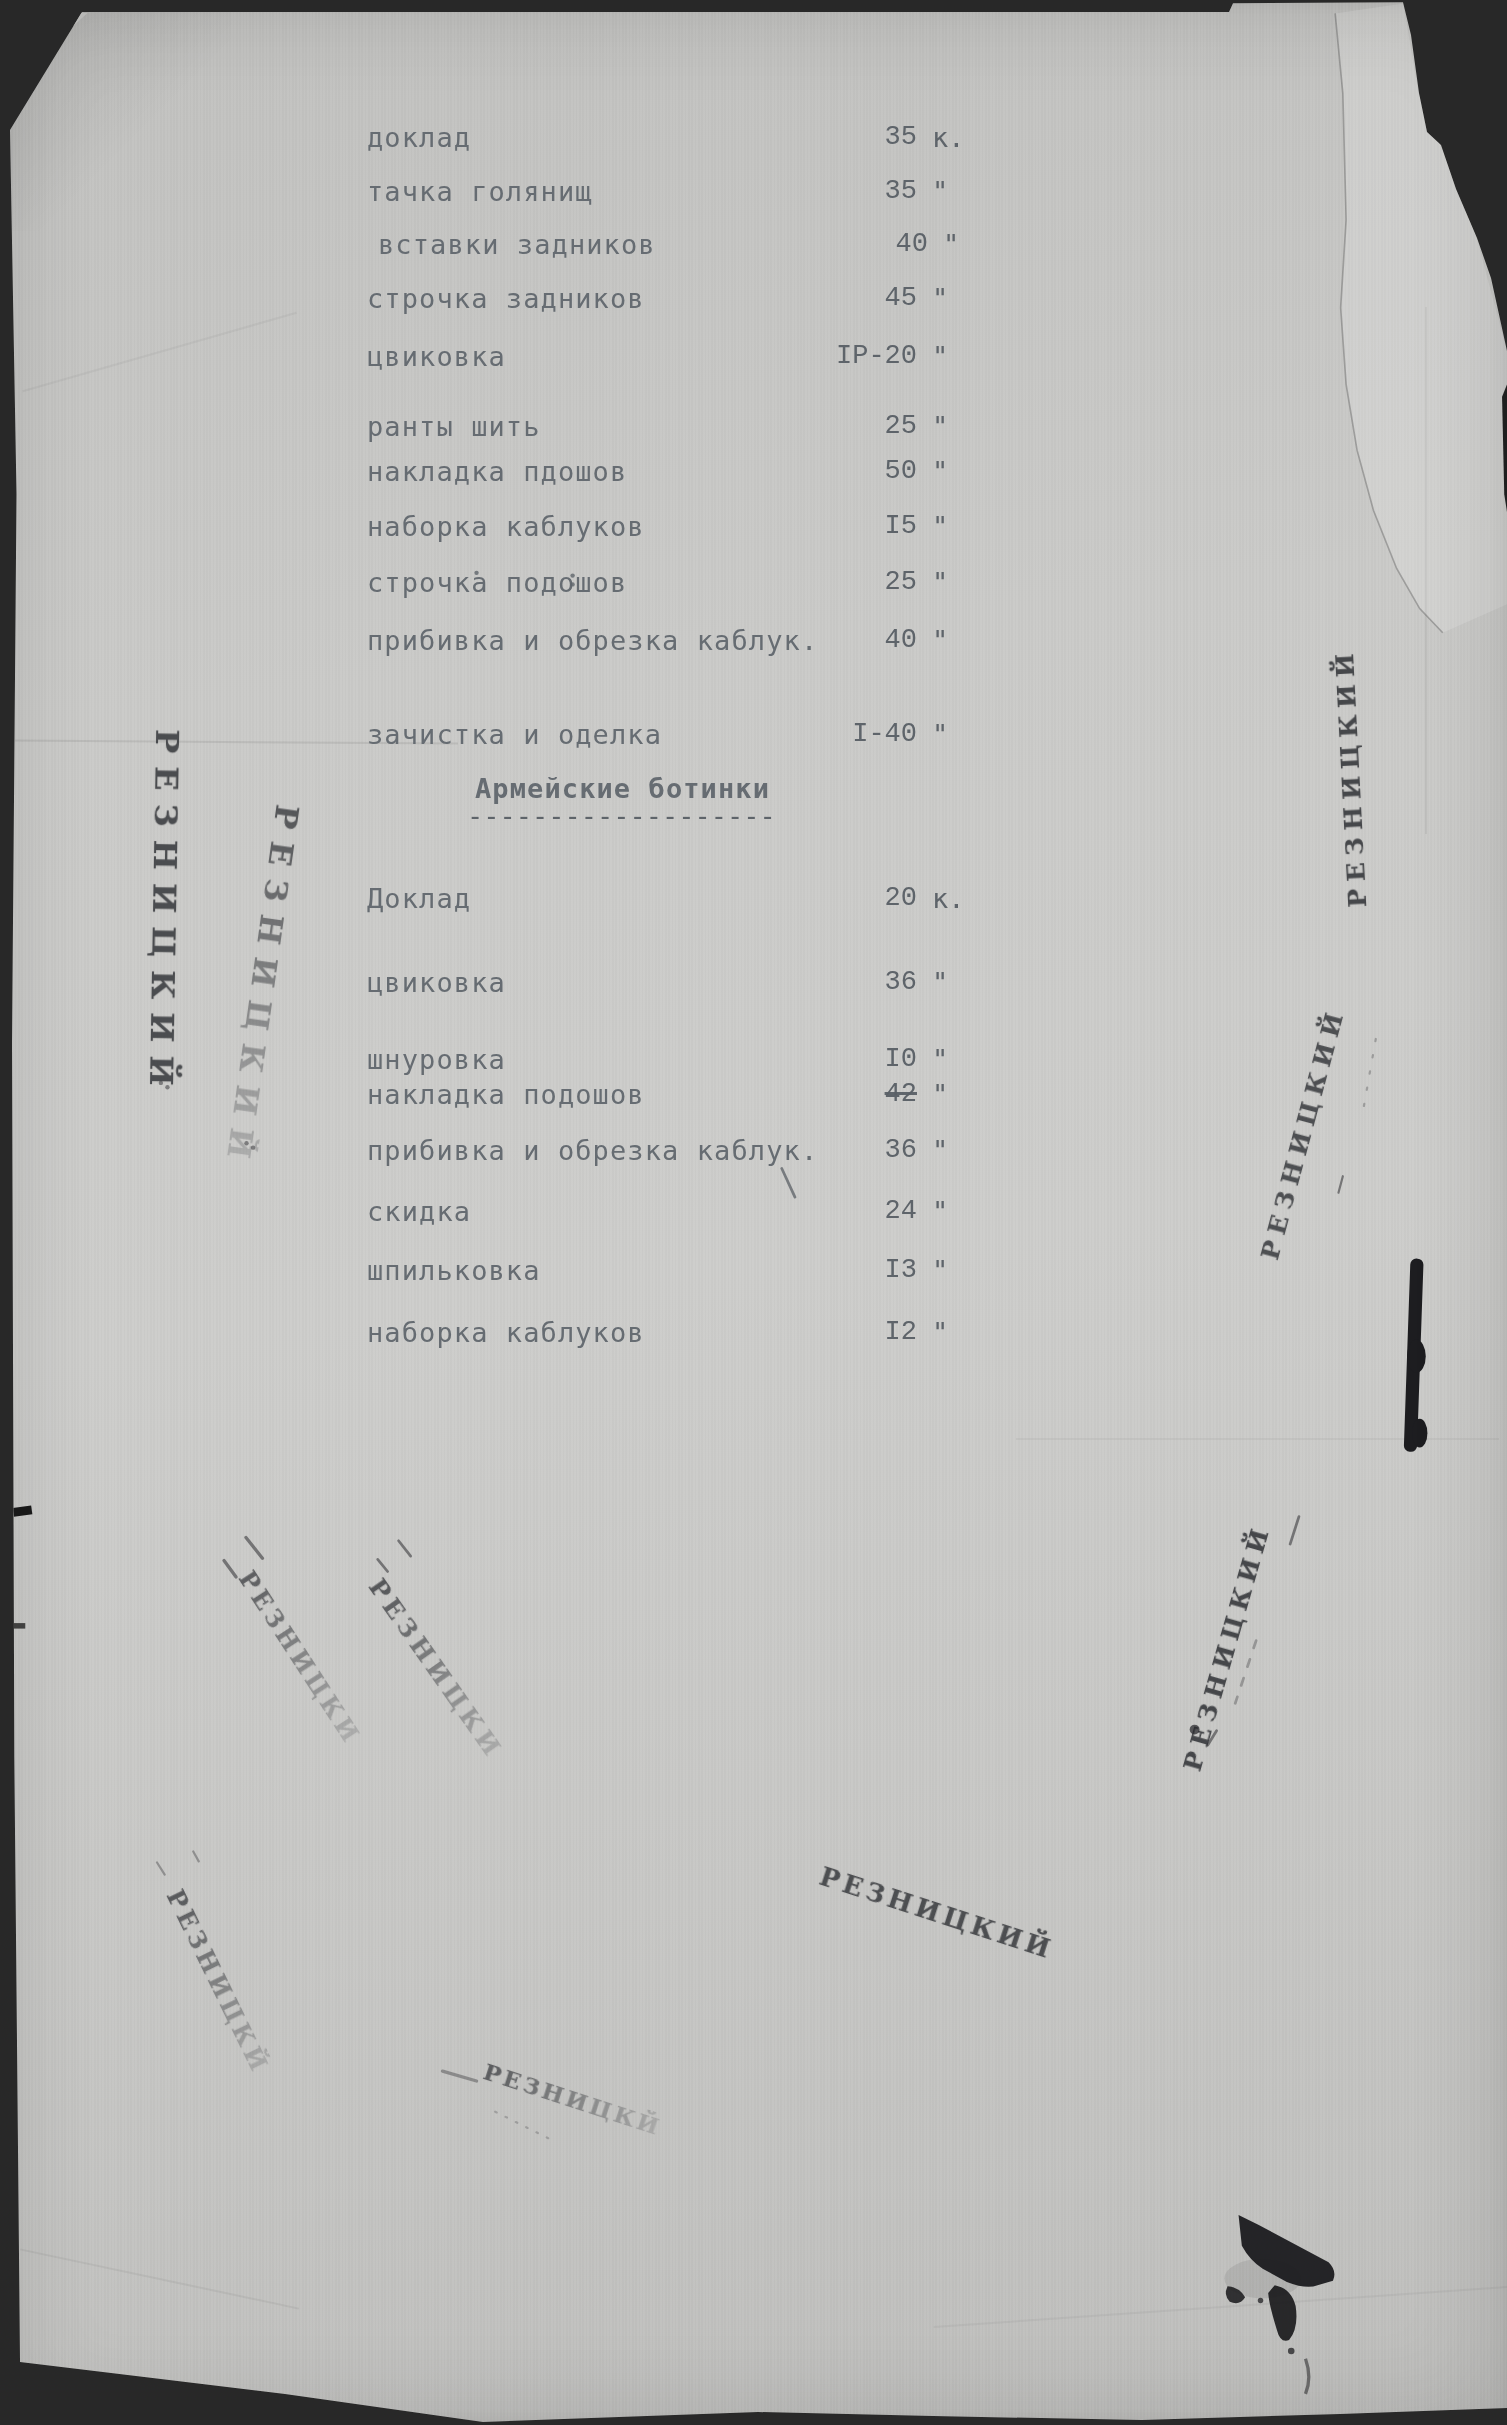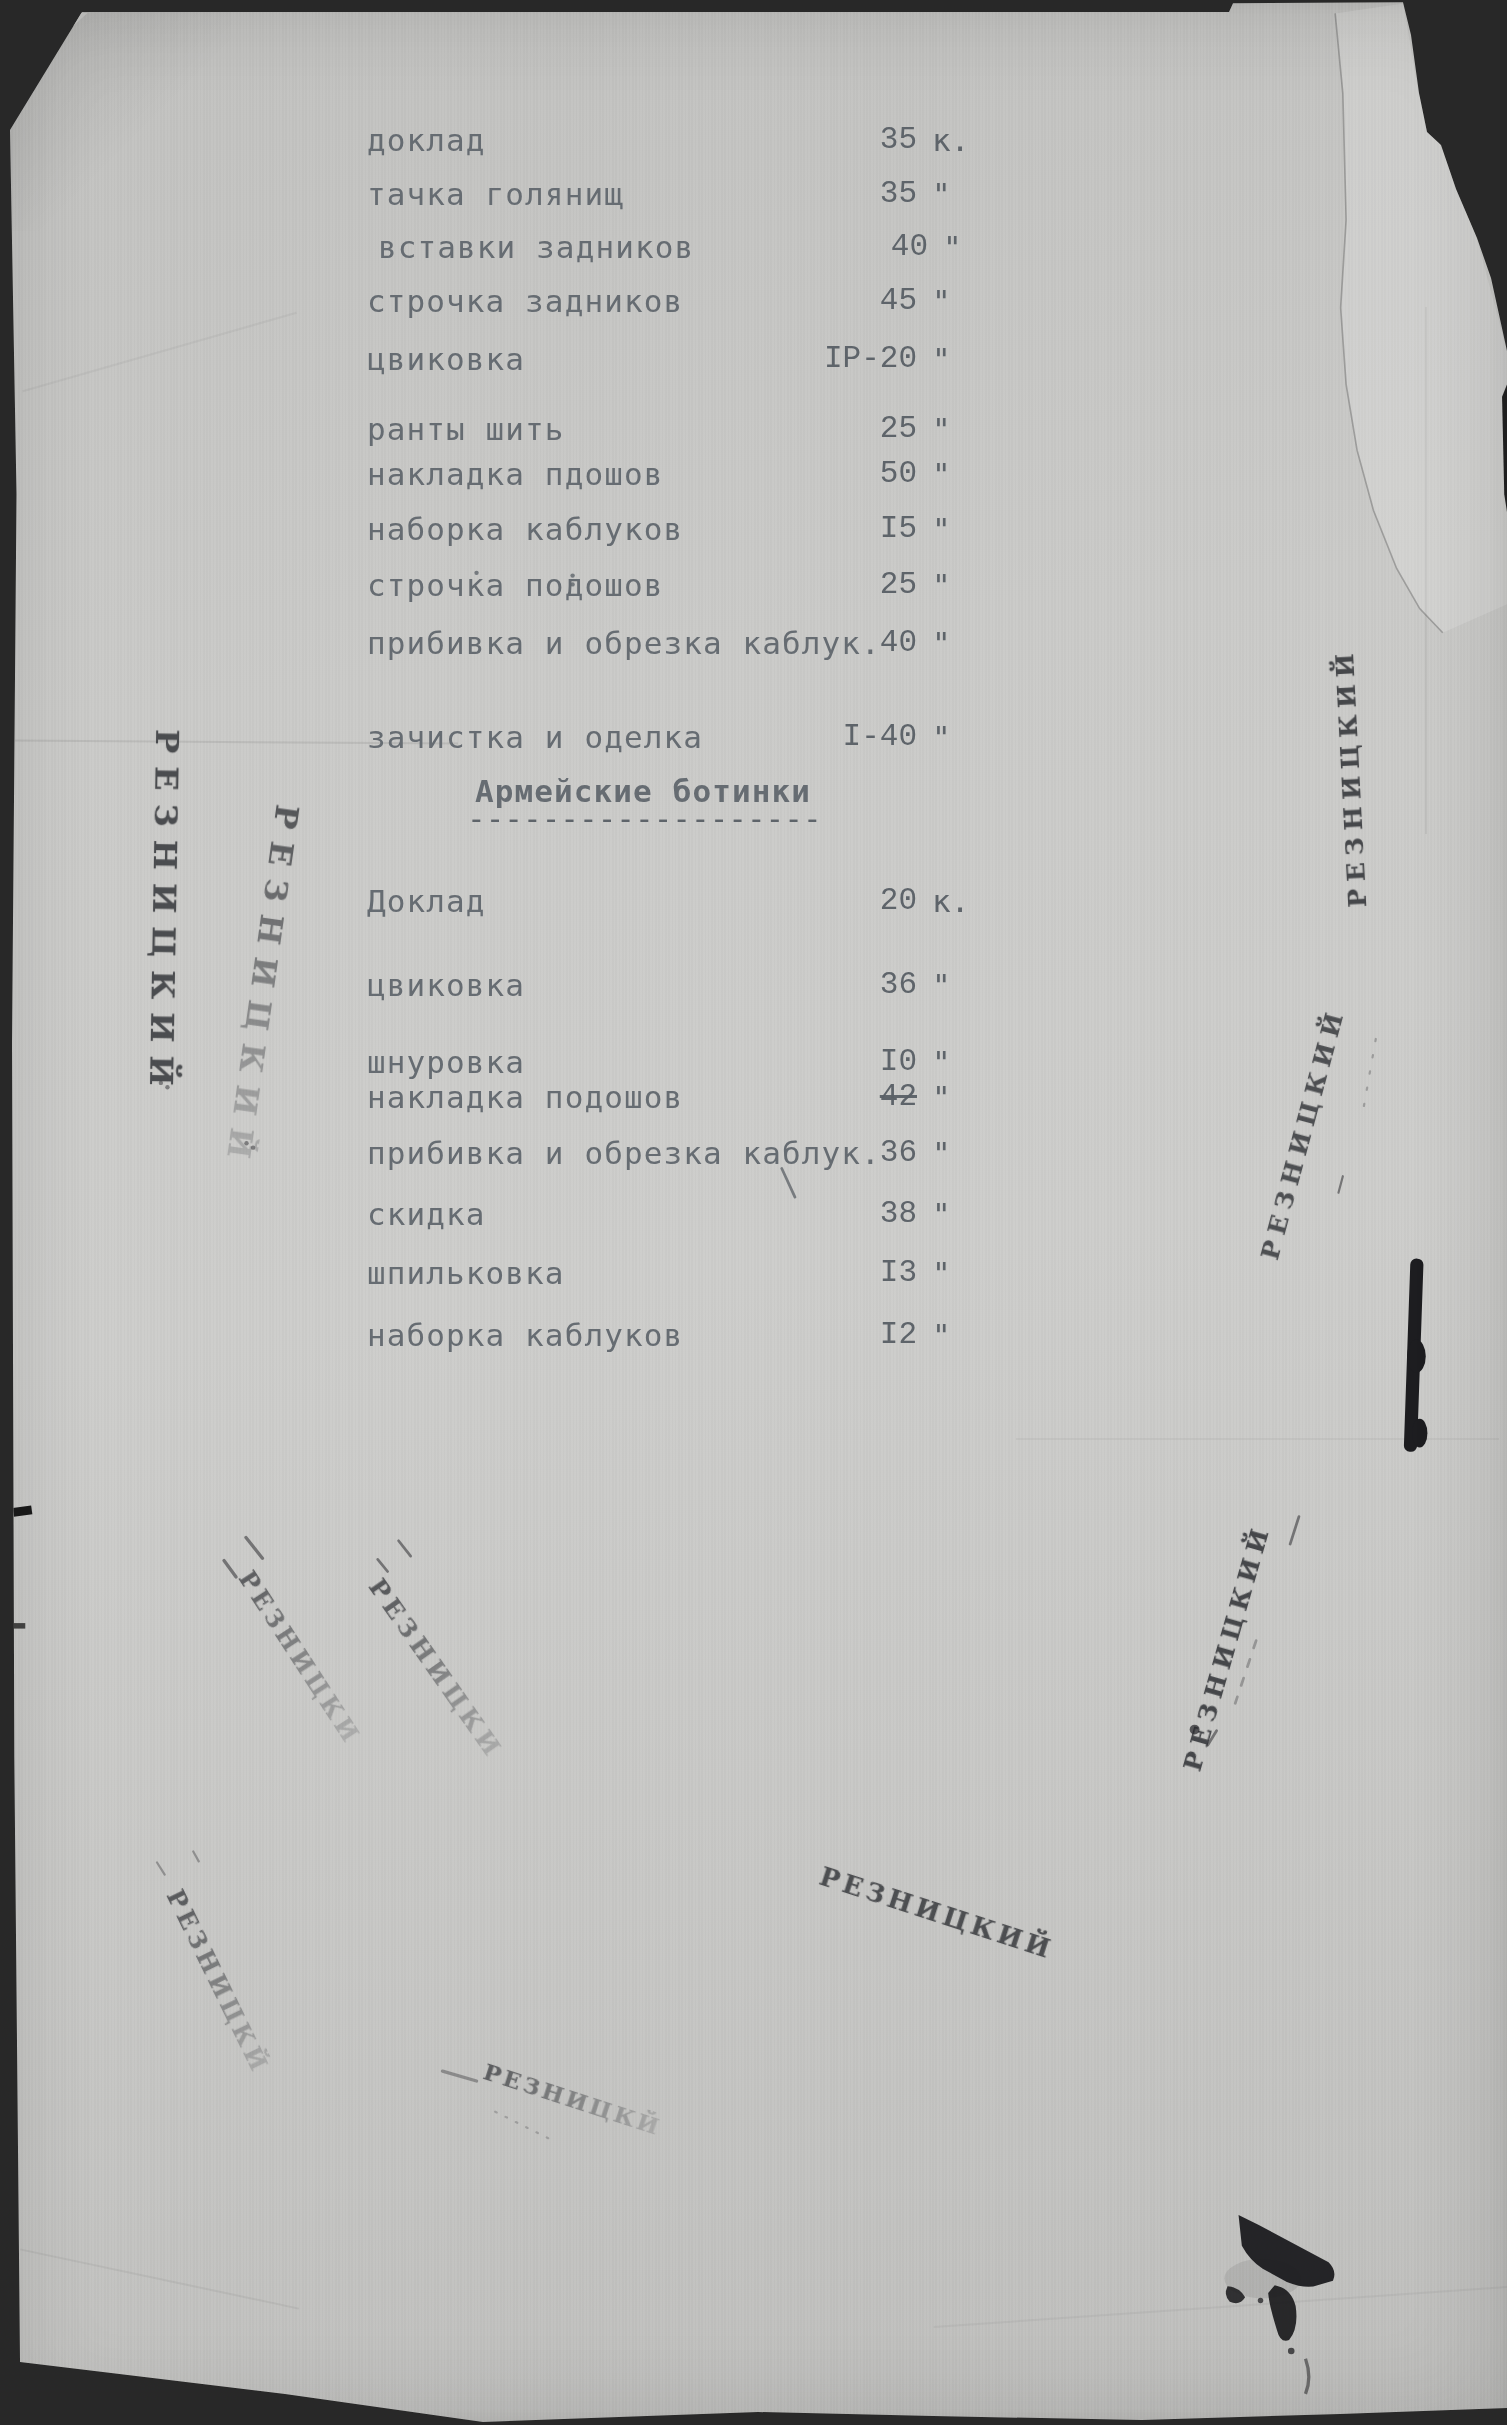--- a/index.html
+++ b/index.html
@@ -45,21 +45,21 @@
   }
   .crease{position:absolute;background:rgba(115,115,115,.18);pointer-events:none;}
   .c1{left:13px;top:741px;width:445px;height:1.6px;transform:rotate(.4deg);}
   .c2{left:16.5px;top:2278px;width:285px;height:1.6px;transform:rotate(12deg);opacity:.7;}
   .c3{left:1425px;top:307px;width:1.6px;height:527px;opacity:.7;}
   .c4{left:933px;top:2306px;width:576px;height:1.6px;transform:rotate(-4deg);opacity:.6;}
   .c5{left:16.5px;top:351px;width:285px;height:1.6px;transform:rotate(-16deg);opacity:.55;}
   .c6{left:1016px;top:1438px;width:483px;height:1.6px;opacity:.5;}
 
   
-  .typed{position:absolute;inset:0;color:var(--ink);font-size:31px;filter:blur(0.3px);}
+  .typed{position:absolute;inset:0;color:var(--ink);font-size:27px;filter:blur(0.3px);}
   .row{position:absolute;left:0;width:100%;height:35px;white-space:nowrap;}
   .lbl{position:absolute;left:367px;letter-spacing:1.1px;}
   .val{position:absolute;left:799px;width:118px;text-align:right;color:#5e646a;font-family:Liberation Mono, monospace;}
   .val.struck{text-decoration:line-through;text-decoration-thickness:2.7px;
               text-decoration-color:rgba(90,96,102,.95);}
   .unit{position:absolute;left:932px;color:#5e646a;}
   .heading{position:absolute;left:475px;top:773px;letter-spacing:1.1px;font-weight:bold;}
   .heading-dashes{position:absolute;left:467px;top:800px;letter-spacing:0;color:#5e646a;}
 
   
@@ -169,21 +169,21 @@
             <span class="val struck">42</span>
             <span class="unit">"</span>
           </div>
           <div class="row" style="top: 1135px;">
             <span class="lbl">прибивка и обрезка каблук.</span>
             <span class="val">36</span>
             <span class="unit">"</span>
           </div>
           <div class="row" style="top: 1196px;">
             <span class="lbl">скидка</span>
-            <span class="val">38</span>
+            <span class="val">24</span>
             <span class="unit">"</span>
           </div>
           <div class="row" style="top: 1255px;">
             <span class="lbl">шпильковка</span>
             <span class="val">I3</span>
             <span class="unit">"</span>
           </div>
           <div class="row" style="top: 1317px;">
             <span class="lbl">наборка каблуков</span>
             <span class="val">I2</span>

